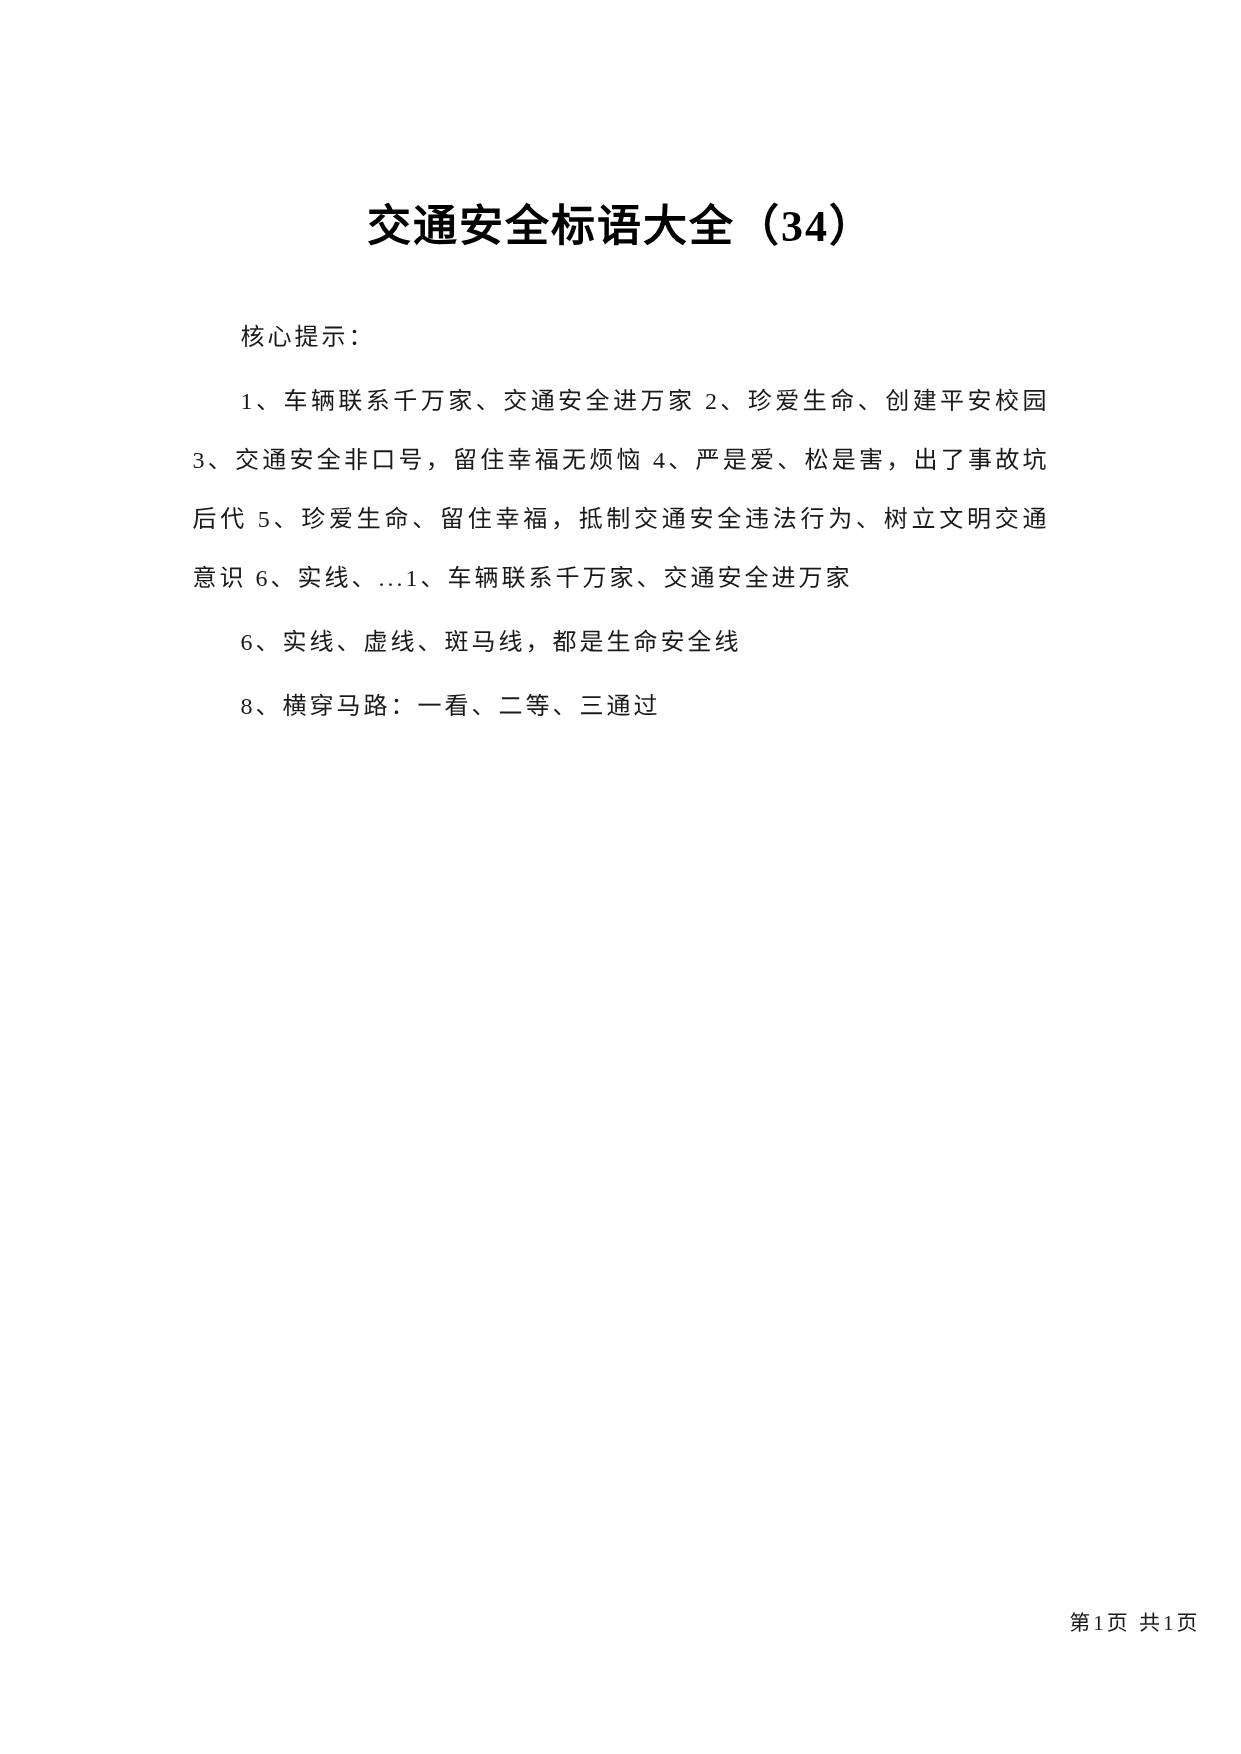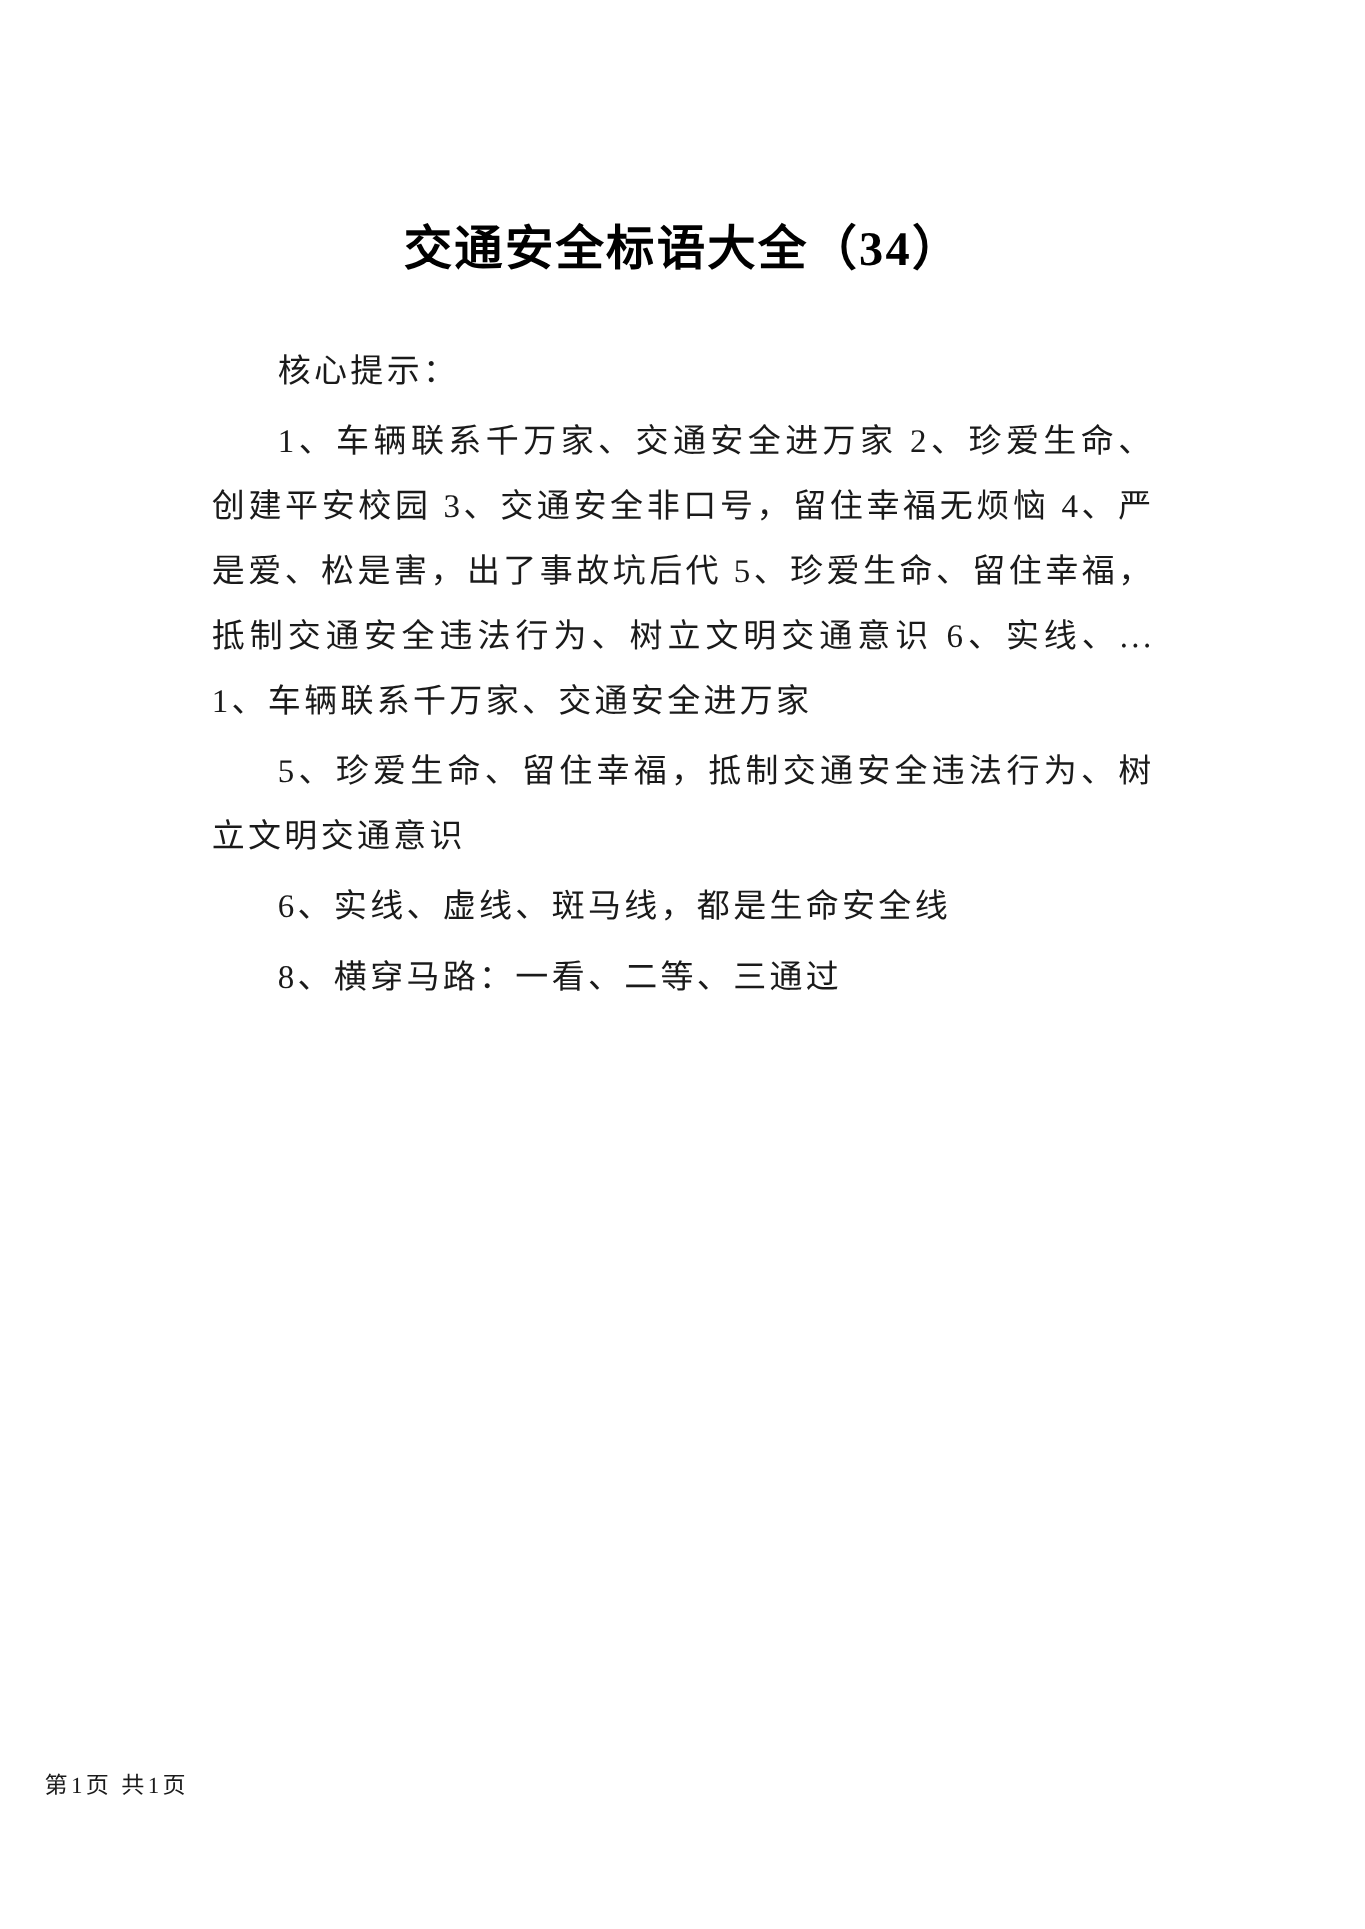--- a/index.html
+++ b/index.html
@@ -25,54 +25,53 @@
     padding-top: 198px;
     font-size: 44px;
     font-weight: 700;
     line-height: 58px;
     letter-spacing: 2px;
     text-align: center;
     color: #000000;
   }
   .para {
     margin: 0 0 5px 0;
-    font-size: 30px;
+    font-size: 24px;
     line-height: 59px;
     letter-spacing: 3px;
     text-align: justify;
     text-indent: 2em;
     word-break: break-all;
   }
   .para.no-justify {
     text-align: left;
   }
   .page-footer {
     position: absolute;
     top: 1608px;
     left: 0;
     width: 100%;
-    text-align: left;
+    text-align: right;
     font-size: 21px;
     line-height: 30px;
     letter-spacing: 3px;
     color: #1a1a1a;
   }
 </style>
 </head>
 <body>
 
 <div class="page">
   <div class="content">
     <h1 class="doc-title">交通安全标语大全（34）</h1>
 
     <p class="para no-justify">核心提示：</p>
 
     <p class="para">1、车辆联系千万家、交通安全进万家 2、珍爱生命、创建平安校园 3、交通安全非口号，留住幸福无烦恼 4、严是爱、松是害，出了事故坑后代 5、珍爱生命、留住幸福，抵制交通安全违法行为、树立文明交通意识 6、实线、...1、车辆联系千万家、交通安全进万家</p>
 
     <div>
-      <p class="para">5、珍爱生命、留住幸福，抵制交通安全违法行为、树立文明交通意识</p>
       <p class="para">6、实线、虚线、斑马线，都是生命安全线</p>
       <p class="para">8、横穿马路：一看、二等、三通过</p>
     </div>
   </div>
 
   <div class="page-footer">第1页 共1页</div>
 </div>
 
 </body></html>

